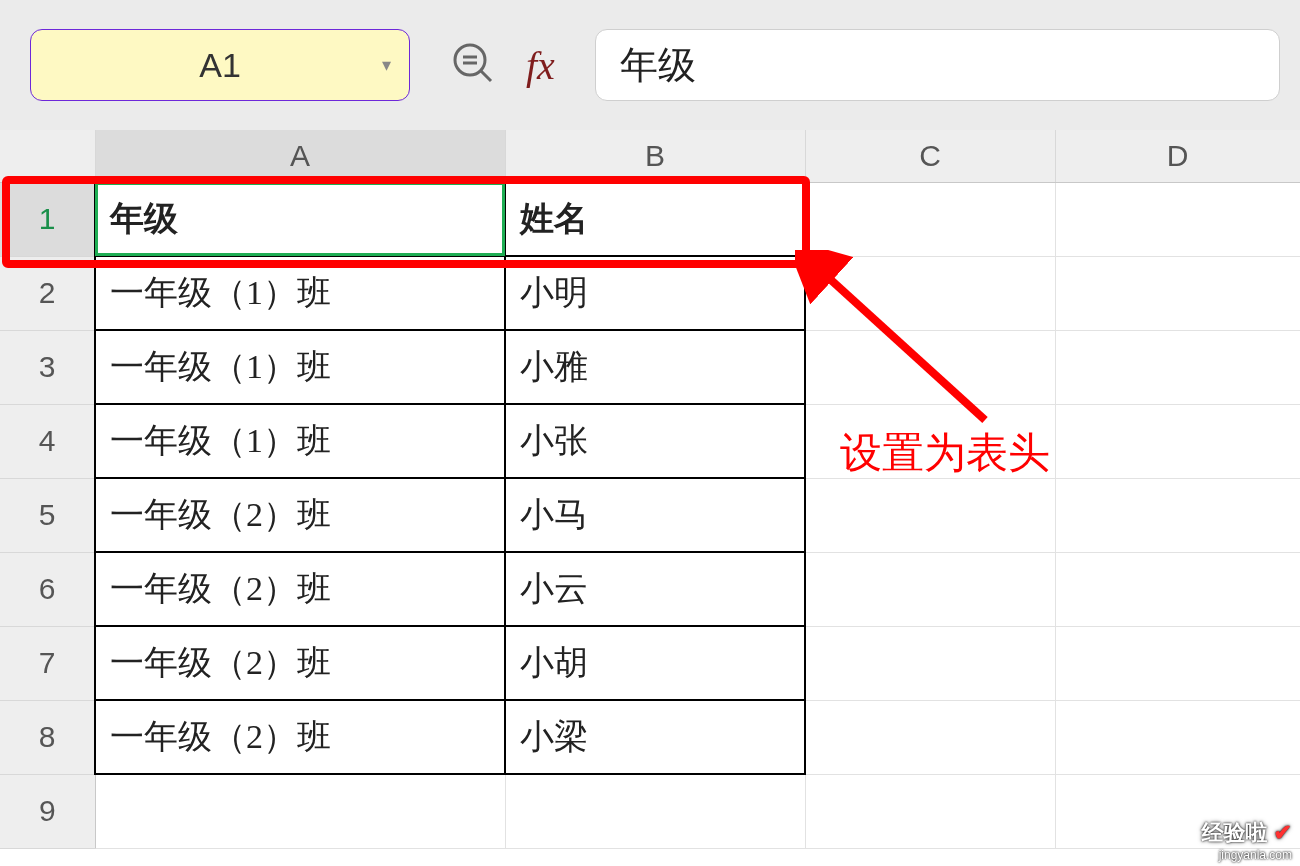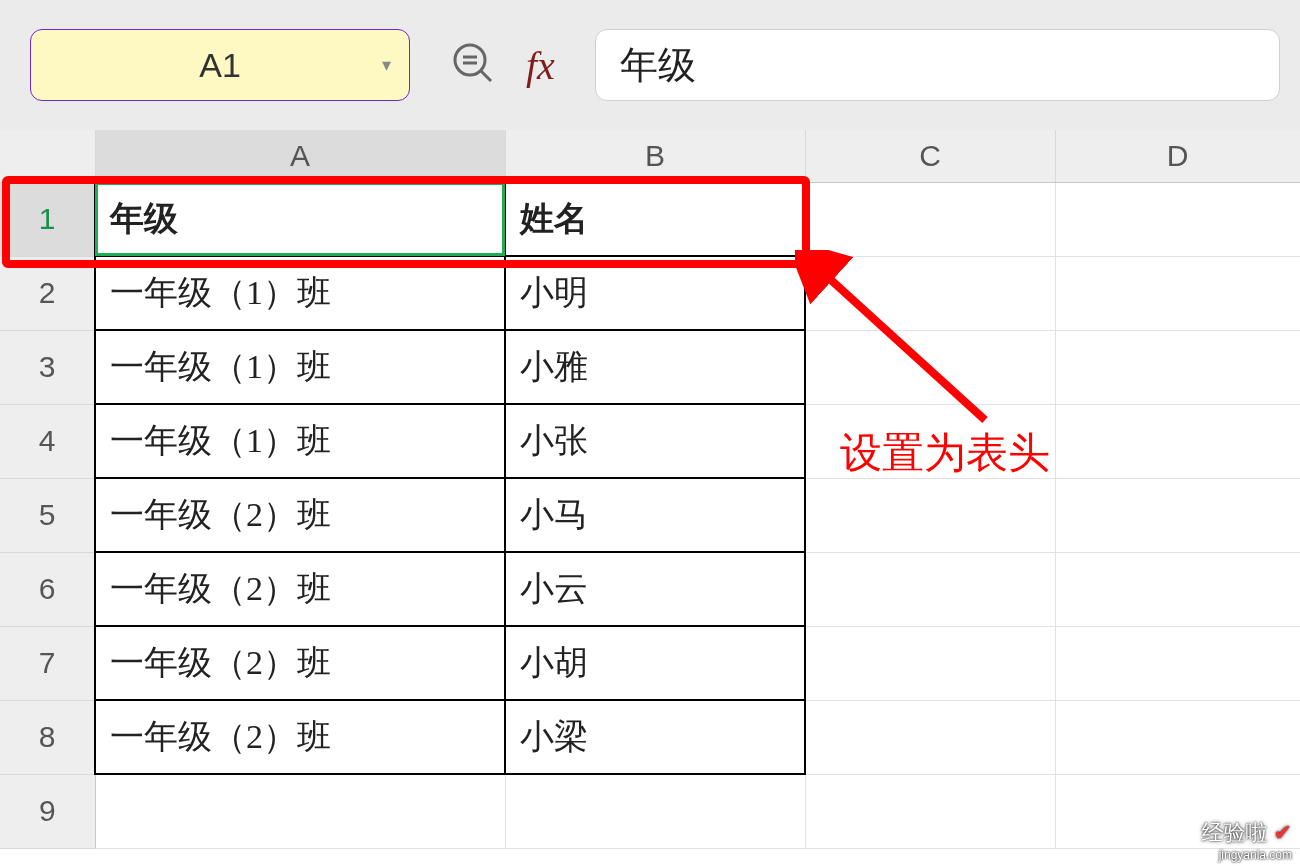--- a/index.html
+++ b/index.html
@@ -165,21 +165,21 @@
     white-space: nowrap;
   }
   .watermark {
     position: absolute;
     right: 8px;
     bottom: 4px;
     text-align: right;
     z-index: 20;
     pointer-events: none;
   }
-  .watermark .wm1 { color: #fff; font-size: 22px; font-weight: normal; text-shadow: 0 0 4px rgba(0,0,0,0.6), 0 0 2px #000; }
+  .watermark .wm1 { color: #fff; font-size: 22px; font-weight: bold; text-shadow: 0 0 4px rgba(0,0,0,0.6), 0 0 2px #000; }
   .watermark .wm1 .chk { color: #ff3030; }
   .watermark .wm2 { color: #fff; font-size: 12px; text-shadow: 0 0 3px rgba(0,0,0,0.6), 0 0 2px #000; }
 </style>
 </head>
 <body>
 
 <div class="formula-bar">
   <div class="name-box">
     <span>A1</span>
     <span class="chevron">▾</span>

